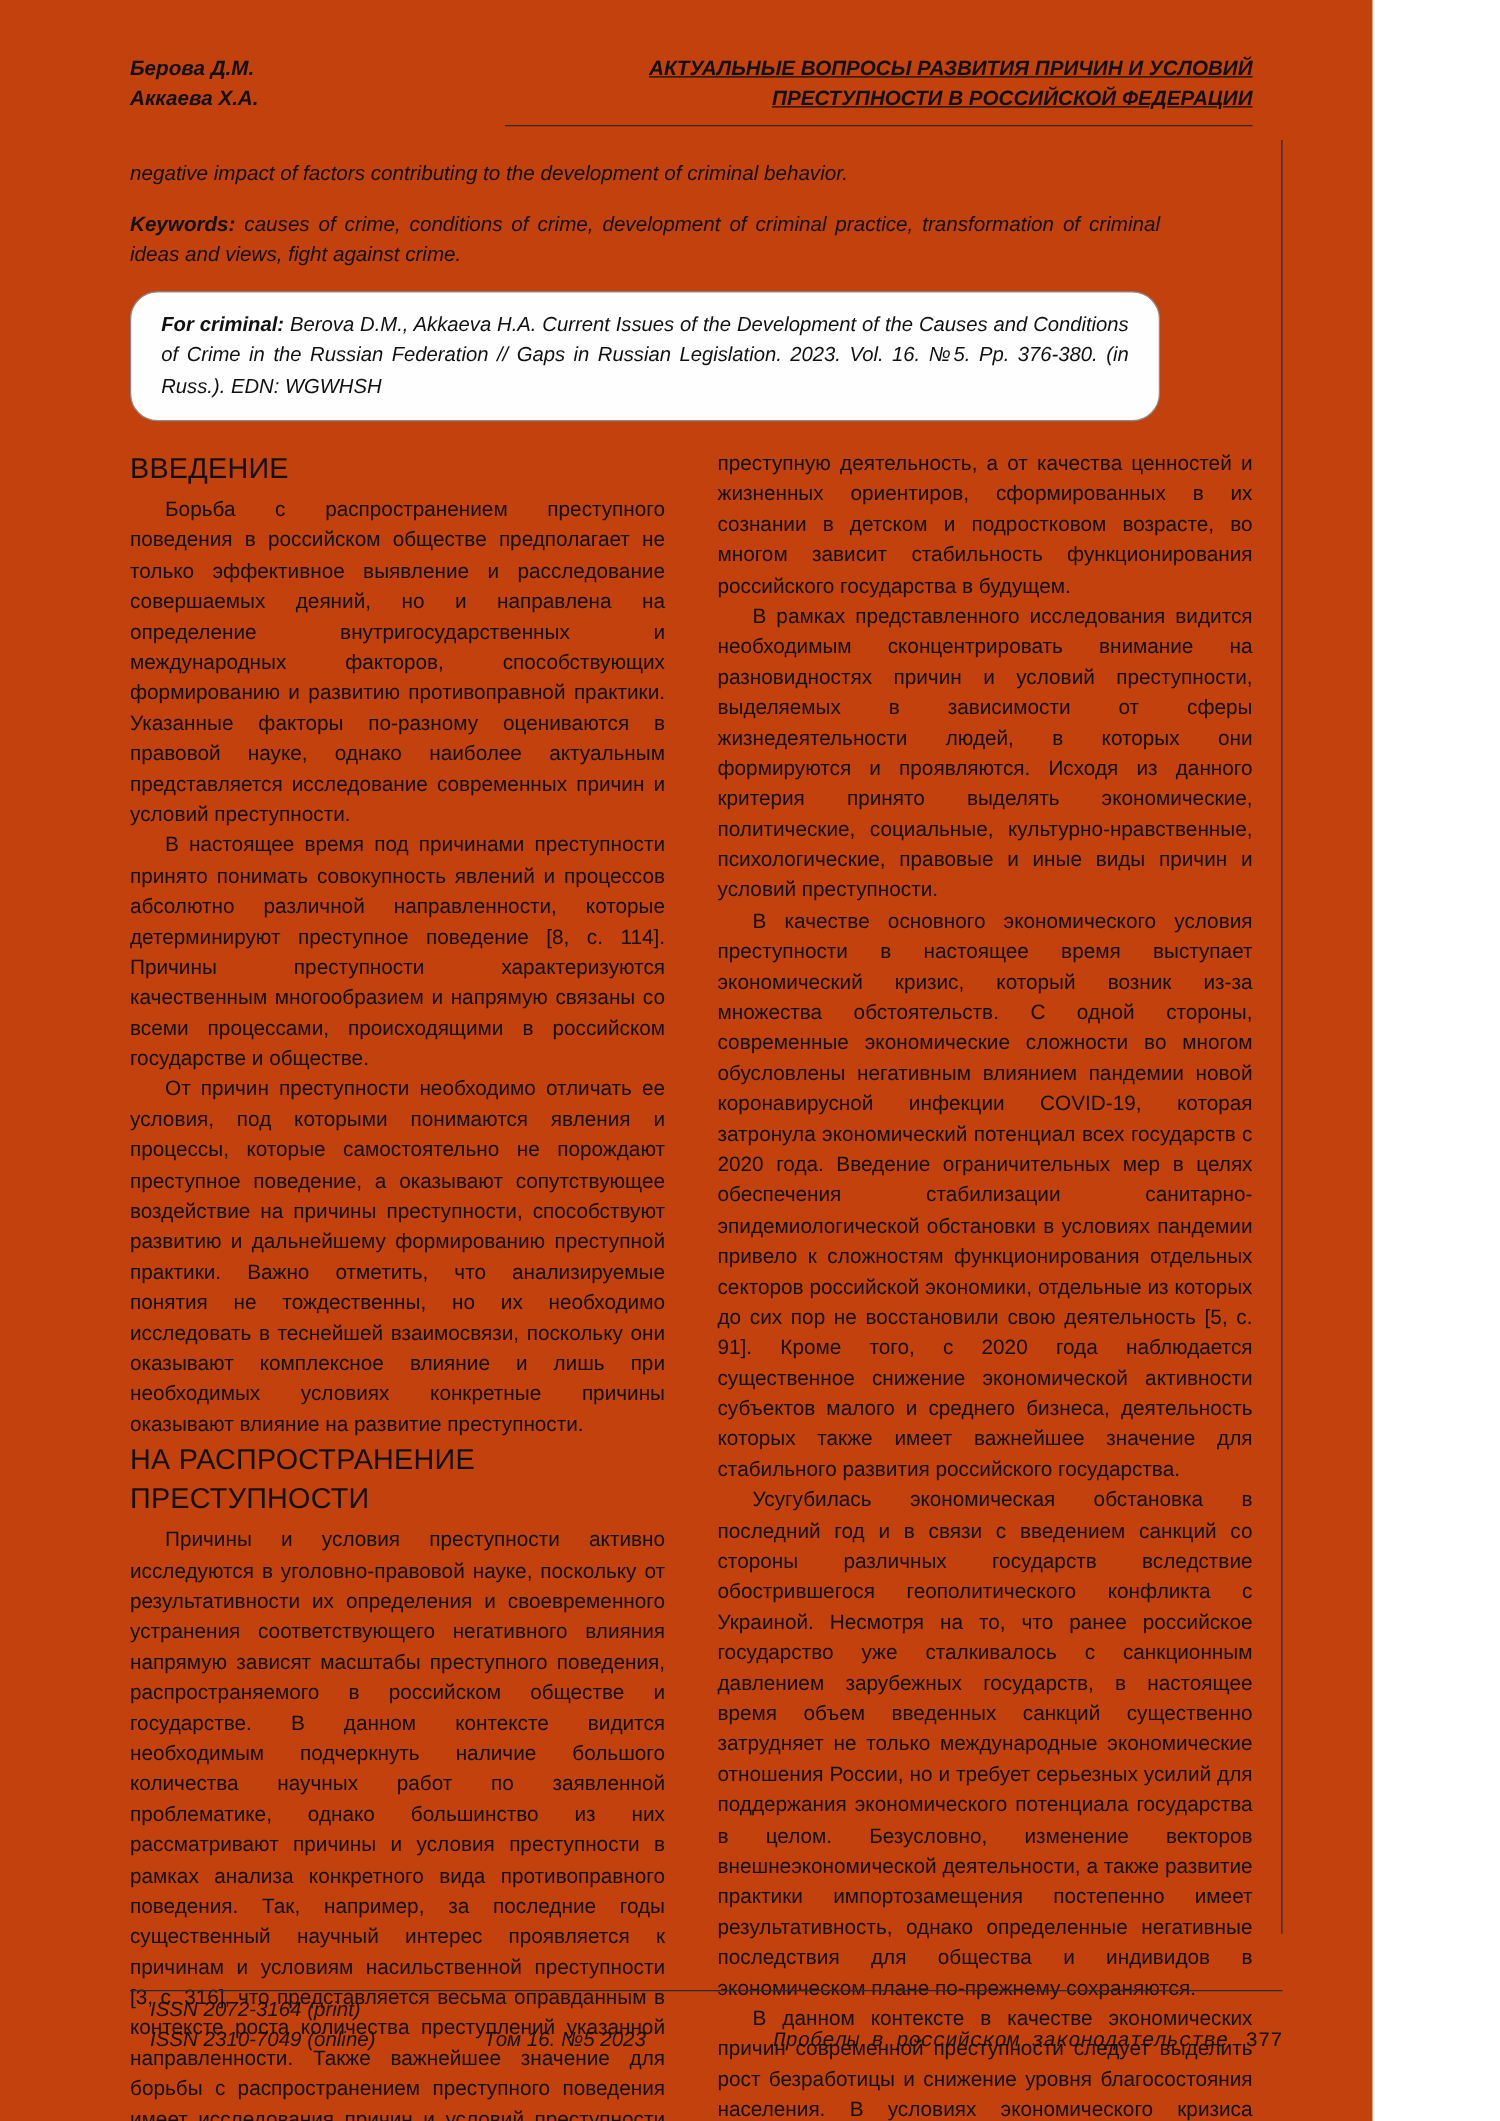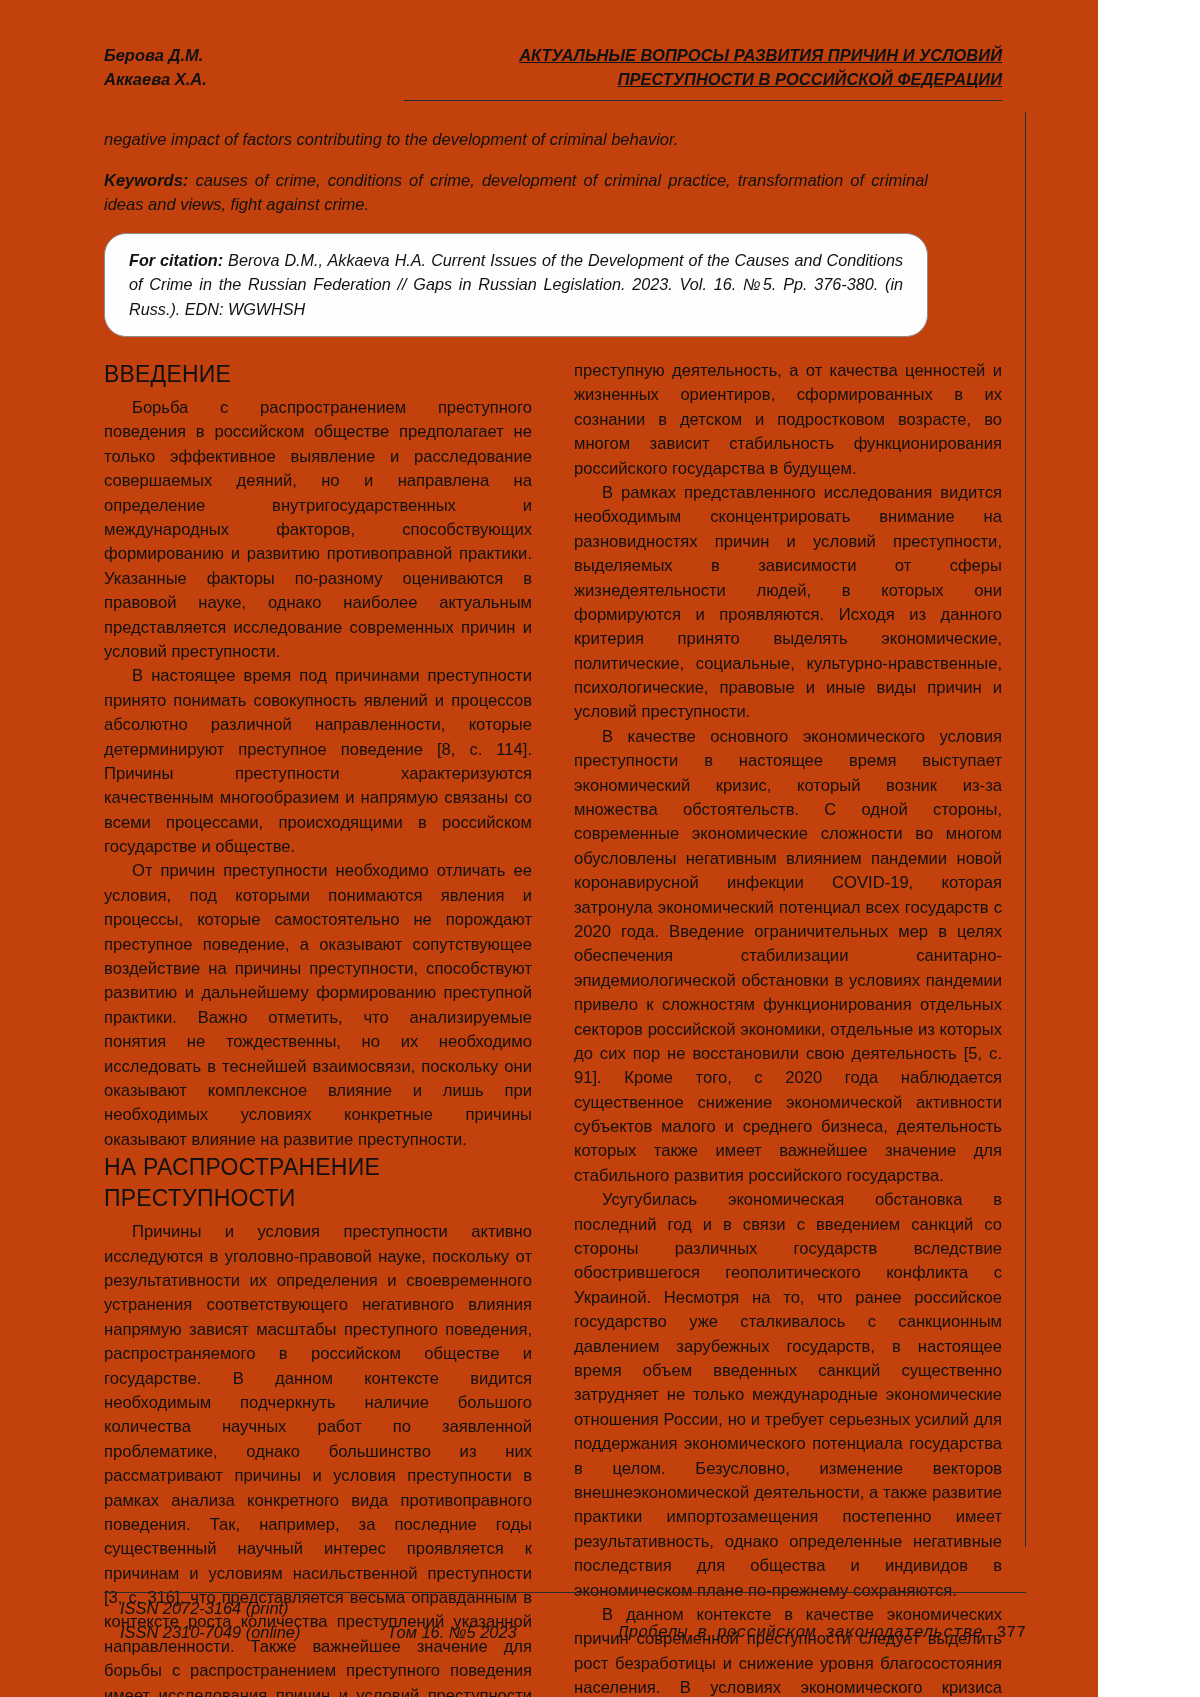--- a/index.html
+++ b/index.html
@@ -174,21 +174,21 @@
     </div>
   </div>
   <div class="header-rule"></div>
 
   <div class="intro">
     <p>negative impact of factors contributing to the development of criminal behavior.</p>
     <p><b>Keywords:</b><span> causes of crime, conditions of crime, development of criminal practice, transformation of criminal ideas and views, fight against crime.</span></p>
   </div>
 
   <div class="citation">
-    <p><b>For citation:</b><span> Berova D.M., Akkaeva H.A. Current Issues of the Development of the Causes and Conditions of Crime in the Russian Federation // Gaps in Russian Legislation. 2023. Vol. 16. №5. Pp. 376-380. (in Russ.). EDN: WGWHSH</span></p>
+    <p><b>For criminal:</b><span> Berova D.M., Akkaeva H.A. Current Issues of the Development of the Causes and Conditions of Crime in the Russian Federation // Gaps in Russian Legislation. 2023. Vol. 16. №5. Pp. 376-380. (in Russ.). EDN: WGWHSH</span></p>
   </div>
 
   <div class="columns">
 
     <div class="col col-left">
       <div class="sec-title">ВВЕДЕНИЕ</div>
       <p class="body">Борьба с распространением преступного поведения в российском обществе предполагает не только эффективное выявление и расследование совершаемых деяний, но и направлена на определение внутригосударственных и международных факторов, способствующих формированию и развитию противоправной практики. Указанные факторы по-разному оцениваются в правовой науке, однако наиболее актуальным представляется исследование современных причин и условий преступности.</p>
       <p class="body">В настоящее время под причинами преступности принято понимать совокупность явлений и процессов абсолютно различной направленности, которые детерминируют преступное поведение [8, с. 114]. Причины преступности характеризуются качественным многообразием и напрямую связаны со всеми процессами, происходящими в российском государстве и обществе.</p>
       <p class="body">От причин преступности необходимо отличать ее условия, под которыми понимаются явления и процессы, которые самостоятельно не порождают преступное поведение, а оказывают сопутствующее воздействие на причины преступности, способствуют развитию и дальнейшему формированию преступной практики. Важно отметить, что анализируемые понятия не тождественны, но их необходимо исследовать в теснейшей взаимосвязи, поскольку они оказывают комплексное влияние и лишь при необходимых условиях конкретные причины оказывают влияние на развитие преступности.</p>
 

